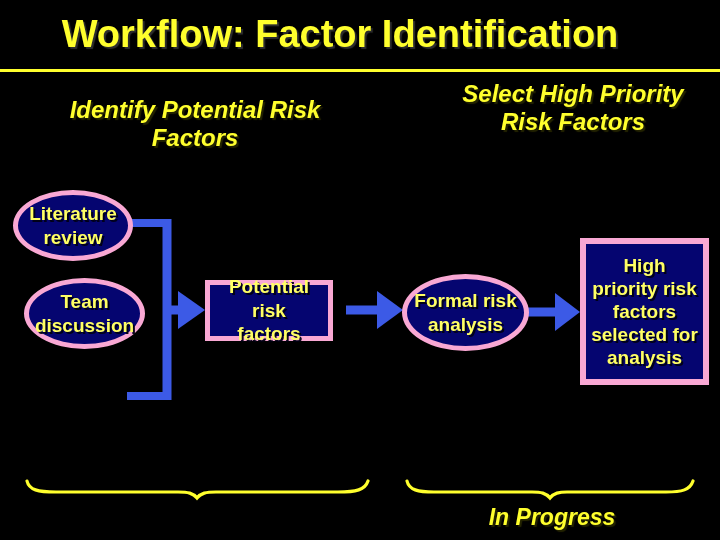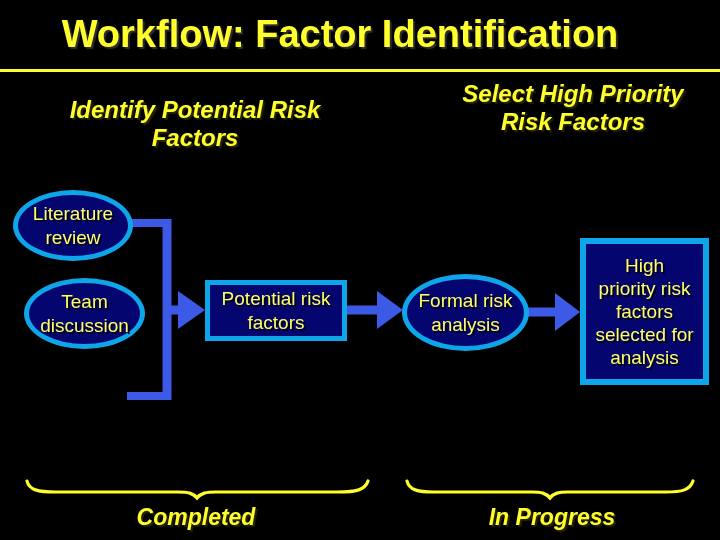--- a/index.html
+++ b/index.html
@@ -53,37 +53,37 @@
   .connectors {
     position: absolute;
     left: 0;
     top: 0;
   }
 
   .node {
     position: absolute;
     box-sizing: border-box;
     background: #050570;
-    border: 5px solid #0ea5e9;
+    border: 5px solid #f9a8d4;
     color: #FFFF64;
     font-size: 19px;
-    font-weight: normal;
+    font-weight: bold;
     line-height: 1.26;
     text-align: center;
     white-space: pre-line;
     display: flex;
     align-items: center;
     justify-content: center;
     text-shadow: 2px 2px 0 rgba(0,0,20,0.95);
   }
   .ellipse { border-radius: 50%; }
   .e1 { left: 13px;  top: 190px; width: 120px; height: 71px; }
   .e2 { left: 24px;  top: 278px; width: 121px; height: 71px; }
   .e3 { left: 12px;  top: 363px; width: 121px; height: 75px; }
-  .box-potential { left: 205px; top: 280px; width: 142px; height: 61px; }
+  .box-potential { left: 205px; top: 280px; width: 128px; height: 61px; }
   .e-formal { left: 402px; top: 274px; width: 127px; height: 77px; }
   .box-selected {
     left: 580px; top: 238px; width: 129px; height: 147px;
     border-width: 6px;
     line-height: 1.22;
     text-align: center;
   }
 
   .caption {
     position: absolute;
@@ -153,16 +153,15 @@
   </div>
 
   <div class="node box-selected">
     <span>High
 priority risk
 factors
 selected for
 analysis</span>
   </div>
 
-  <div class="caption cap-left">Completed</div>
   <div class="caption cap-right">In Progress</div>
 
 </div>
 
 </body></html>

